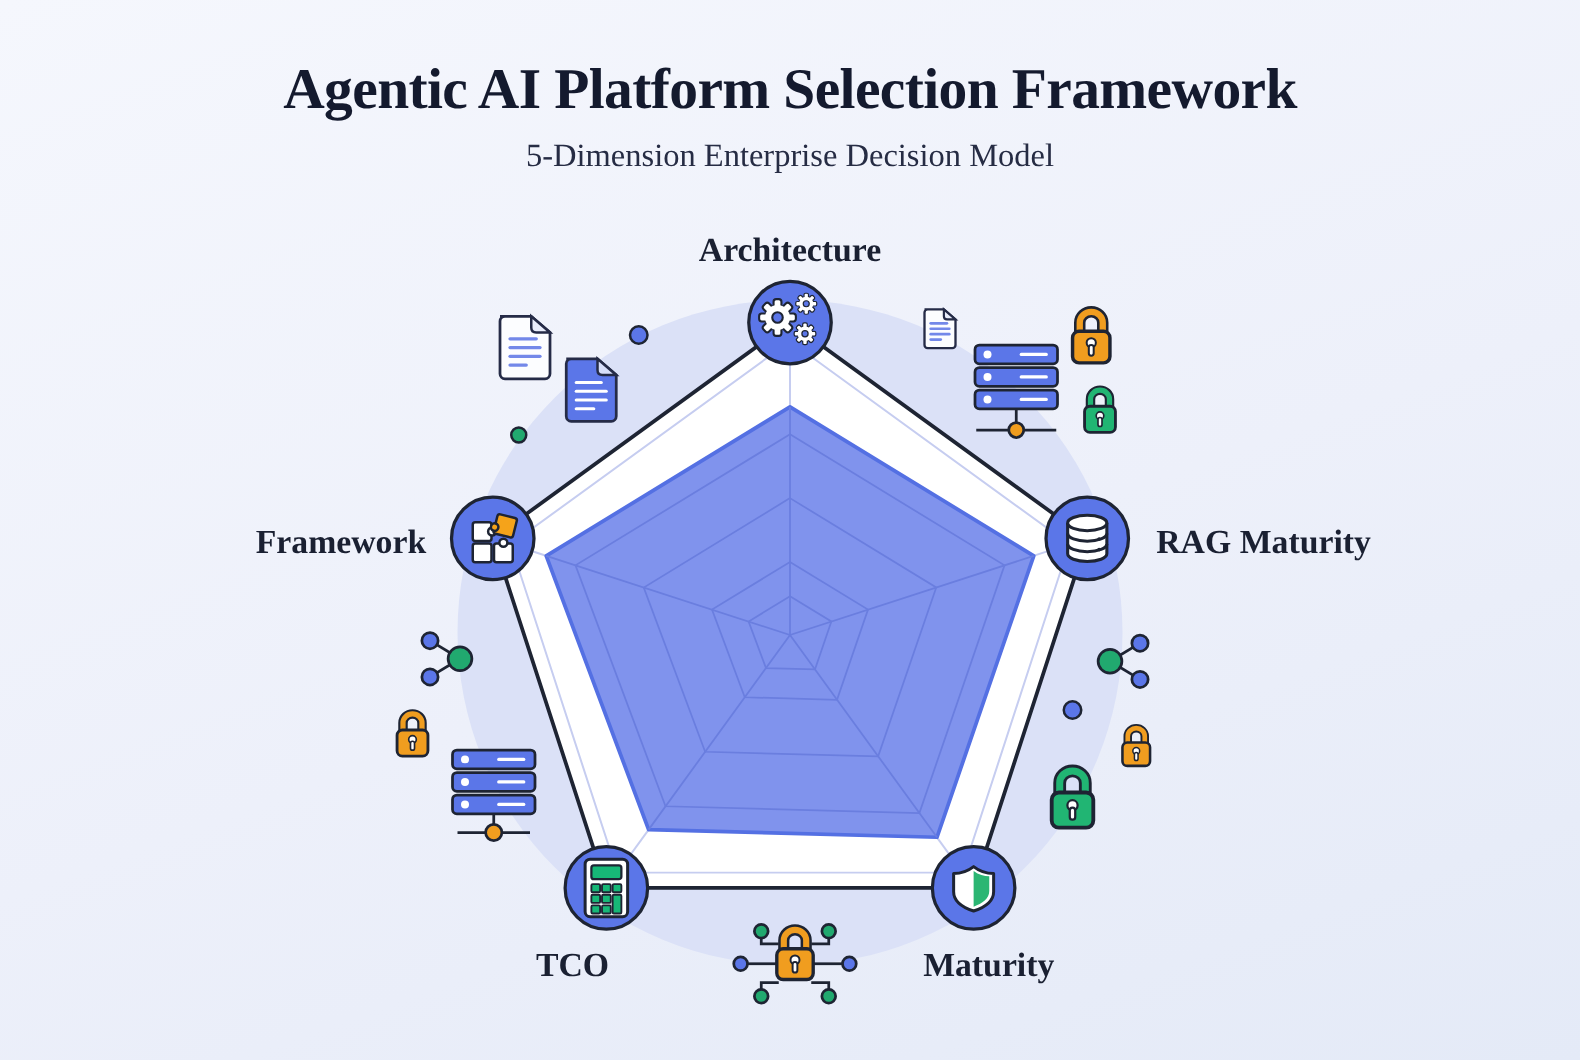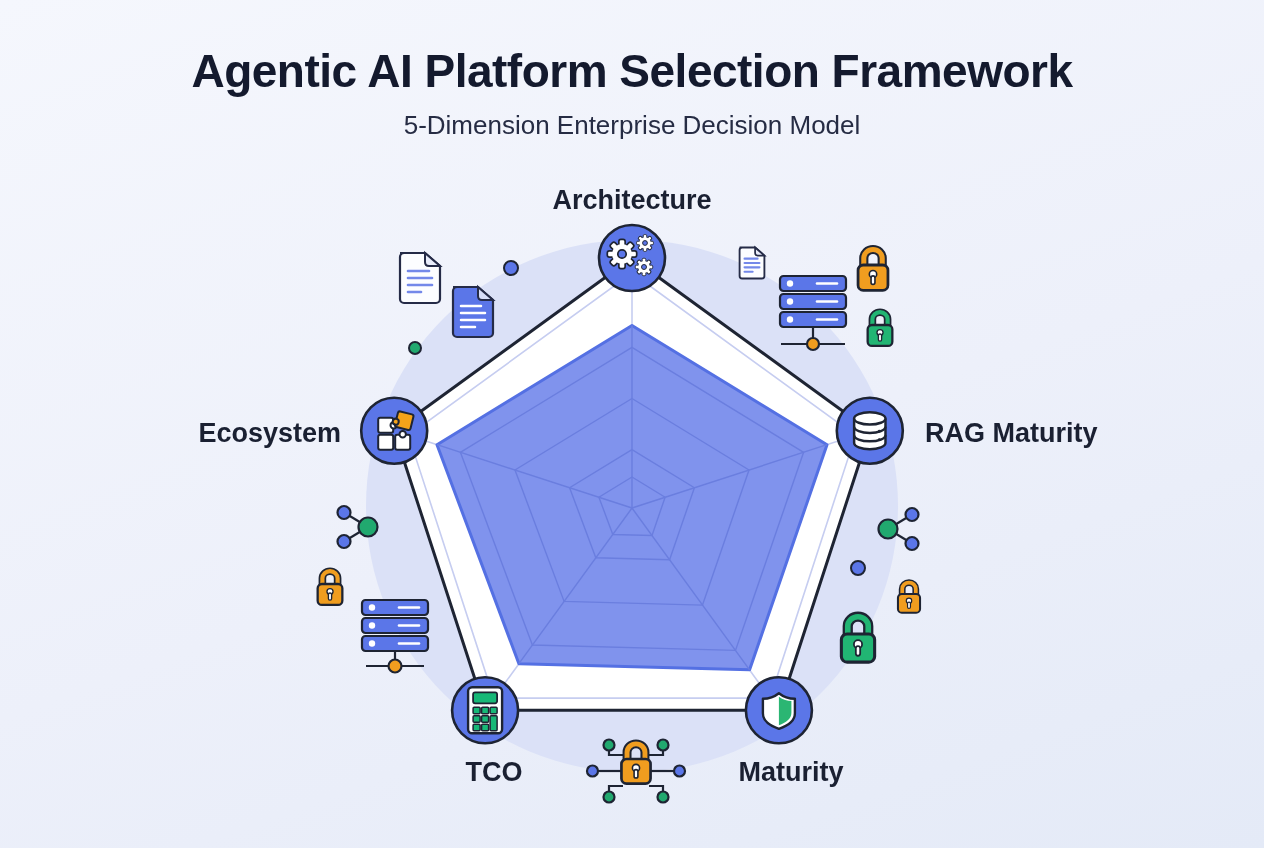--- a/index.html
+++ b/index.html
@@ -1,36 +1,36 @@
 <!DOCTYPE html>
 <html><head>
 <meta charset="utf-8">
 <style>
   html,body{margin:0;padding:0;}
   body{
     width:1264px;height:848px;overflow:hidden;
     font-family:"Liberation Sans", sans-serif;
     background:linear-gradient(160deg,#f5f7fd 0%,#edf0fa 55%,#e4eaf7 100%);
   }
-  #stage{position:relative;width:1264px;height:704px;}
+  #stage{position:relative;width:1264px;height:704px;font-family:Liberation Serif, serif;}
   #scene{position:absolute;left:0;top:0;width:1264px;height:848px;}
   .txt{position:absolute;color:#171c30;white-space:nowrap;}
   #title{
     left:632px;top:44px;transform:translateX(-50%);
     font-size:46px;font-weight:800;letter-spacing:-0.5px;color:#141a2e;
   }
   #subtitle{
     left:632px;top:110px;transform:translateX(-50%);
     font-size:26px;font-weight:500;color:#262c44;
   }
   .dim-label{font-size:27px;font-weight:700;color:#1a2032;}
   #label-architecture{left:632px;top:185px;transform:translateX(-50%);}
   #label-rag{left:925px;top:418px;text-align:center;}
   #label-ecosystem{right:923px;top:418px;}
-  #label-tco{left:494px;top:757px;transform:translateX(-50%);}
+  #label-tco{left:458px;top:757px;transform:translateX(-50%);}
   #label-security{left:791px;top:757px;transform:translateX(-50%);}
   .badge-circle{fill:#5B76E8;stroke:#1E2433;stroke-width:2.6;}
   #rings polygon{fill:none;stroke:#6A7EDF;stroke-width:1.4;}
   #outer-spokes line{stroke:#C6CDF0;stroke-width:1.6;}
   #inner-spokes line{stroke:#6A7EDF;stroke-width:1.4;}
 </style>
 </head>
 <body>
 
 <div id="stage">
@@ -246,15 +246,15 @@
     </g>
   </g>
 </svg>
 
 <div id="title" class="txt">Agentic AI Platform Selection Framework</div>
 <div id="subtitle" class="txt">5-Dimension Enterprise Decision Model</div>
 <div id="label-architecture" class="txt dim-label">Architecture</div>
 <div id="label-rag" class="txt dim-label">RAG Maturity</div>
 <div id="label-security" class="txt dim-label">Maturity</div>
 <div id="label-tco" class="txt dim-label">TCO</div>
-<div id="label-ecosystem" class="txt dim-label">Ecosystem</div>
+<div id="label-ecosystem" class="txt dim-label">Framework</div>
 
 </div>
 
 </body></html>

